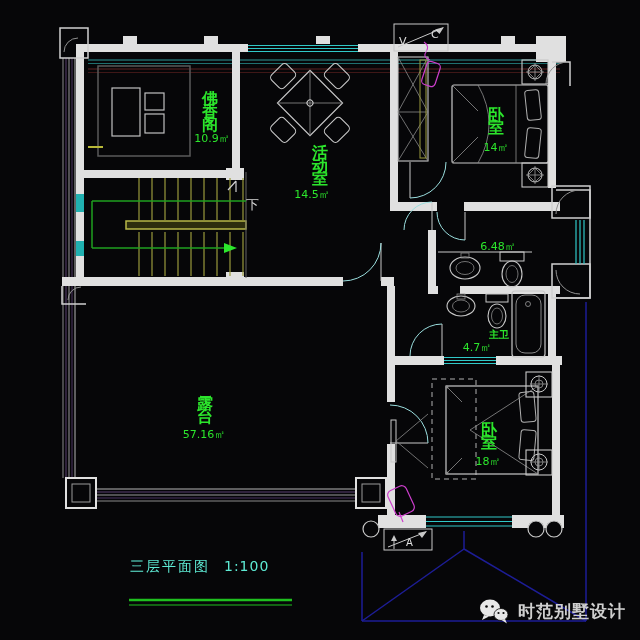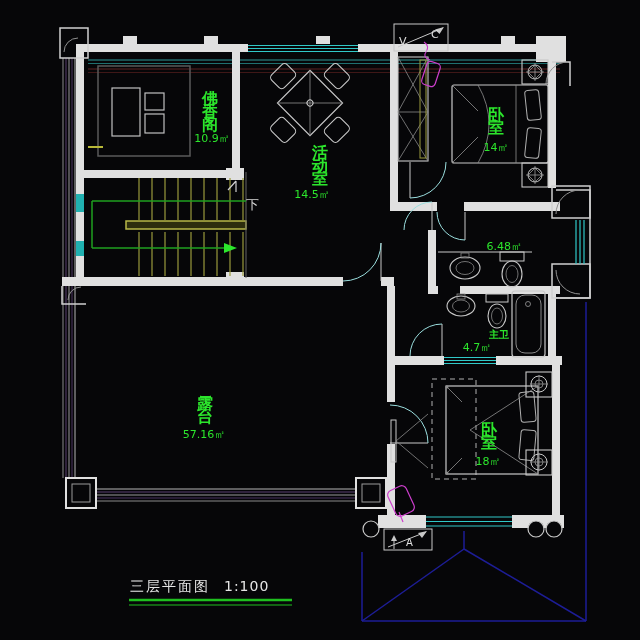--- a/index.html
+++ b/index.html
@@ -5,21 +5,21 @@
   html,body{margin:0;padding:0;background:#000;}
   #canvas{position:relative;width:640px;height:640px;background:#060608;overflow:hidden;
           font-family:"DejaVu Sans",sans-serif;}
   #plan-svg{position:absolute;left:0;top:0;}
   .glabel{position:absolute;color:#2ce62c;font-size:16px;line-height:13px;font-weight:bold;
           text-align:center;letter-spacing:0;}
   .vert{width:13px;word-break:break-all;}
   .area{position:absolute;color:#2ce62c;font-size:11px;font-weight:normal;text-align:center;
         white-space:nowrap;}
   .white-label{position:absolute;color:#d8d8d8;font-size:13px;}
-  #title-block{position:absolute;left:130px;top:578px;color:#e5e5e5;font-size:14px;
+  #title-block{position:absolute;left:130px;top:558px;color:#5eead4;font-size:14px;
                letter-spacing:2px;white-space:nowrap;}
   #title-block .scale{margin-left:14px;letter-spacing:1px;}
   #watermark{position:absolute;left:478px;top:597px;display:flex;align-items:center;gap:8px;}
   #watermark .brand{color:#cfcfcf;font-size:17px;font-weight:bold;letter-spacing:1px;white-space:nowrap;}
 </style>
 </head>
 <body>
 
 <div id="canvas">
 
@@ -308,31 +308,44 @@
 
 <div class="glabel vert" style="left:202px;top:92px;">佛香阁</div>
 <div class="area" style="left:188px;top:131px;width:48px;">10.9㎡</div>
 
 <div class="glabel vert" style="left:312px;top:146px;">活动室</div>
 <div class="area" style="left:288px;top:187px;width:48px;">14.5㎡</div>
 
 <div class="glabel vert" style="left:488px;top:108px;">卧室</div>
 <div class="area" style="left:476px;top:140px;width:40px;">14㎡</div>
 
-<div class="area" style="left:474px;top:239px;width:48px;text-align:right;">6.48㎡</div>
+<div class="area" style="left:474px;top:239px;width:48px;">6.48㎡</div>
 
 <div class="glabel" style="left:463px;top:328px;width:26px;font-size:10px;margin-left:23px;">主卫</div>
 <div class="area" style="left:458px;top:340px;width:38px;">4.7㎡</div>
 
 <div class="glabel vert" style="left:197px;top:397px;">露台</div>
 <div class="area" style="left:178px;top:427px;width:52px;">57.16㎡</div>
 
 <div class="glabel vert" style="left:481px;top:423px;">卧室</div>
 <div class="area" style="left:468px;top:454px;width:40px;">18㎡</div>
 
 <div class="white-label" style="left:246px;top:196px;">下</div>
 
 <div id="title-block">
   <span>三层平面图</span><span class="scale">1:100</span>
 </div>
 
-
+<div id="watermark">
+  <svg width="32" height="28" viewBox="0 0 32 28">
+    <ellipse cx="12" cy="11" rx="10" ry="8.5" fill="#e8e8e8"></ellipse>
+    <polygon points="6,18 4,23 11,19.5" fill="#e8e8e8"></polygon>
+    <circle cx="8.5" cy="9.5" r="1.3" fill="#0a0a0a"></circle>
+    <circle cx="14.5" cy="9.5" r="1.3" fill="#0a0a0a"></circle>
+    <ellipse cx="23" cy="17.5" rx="7" ry="6" fill="#e8e8e8" stroke="#0a0a0a" stroke-width="0.8"></ellipse>
+    <polygon points="27,22 29,26.5 23.5,23" fill="#e8e8e8"></polygon>
+    <circle cx="20.5" cy="16" r="1.1" fill="#0a0a0a"></circle>
+    <circle cx="25.5" cy="16" r="1.1" fill="#0a0a0a"></circle>
+  </svg>
+  <span class="brand">时范别墅设计</span>
 </div>
 
+</div>
+
 </body></html>

